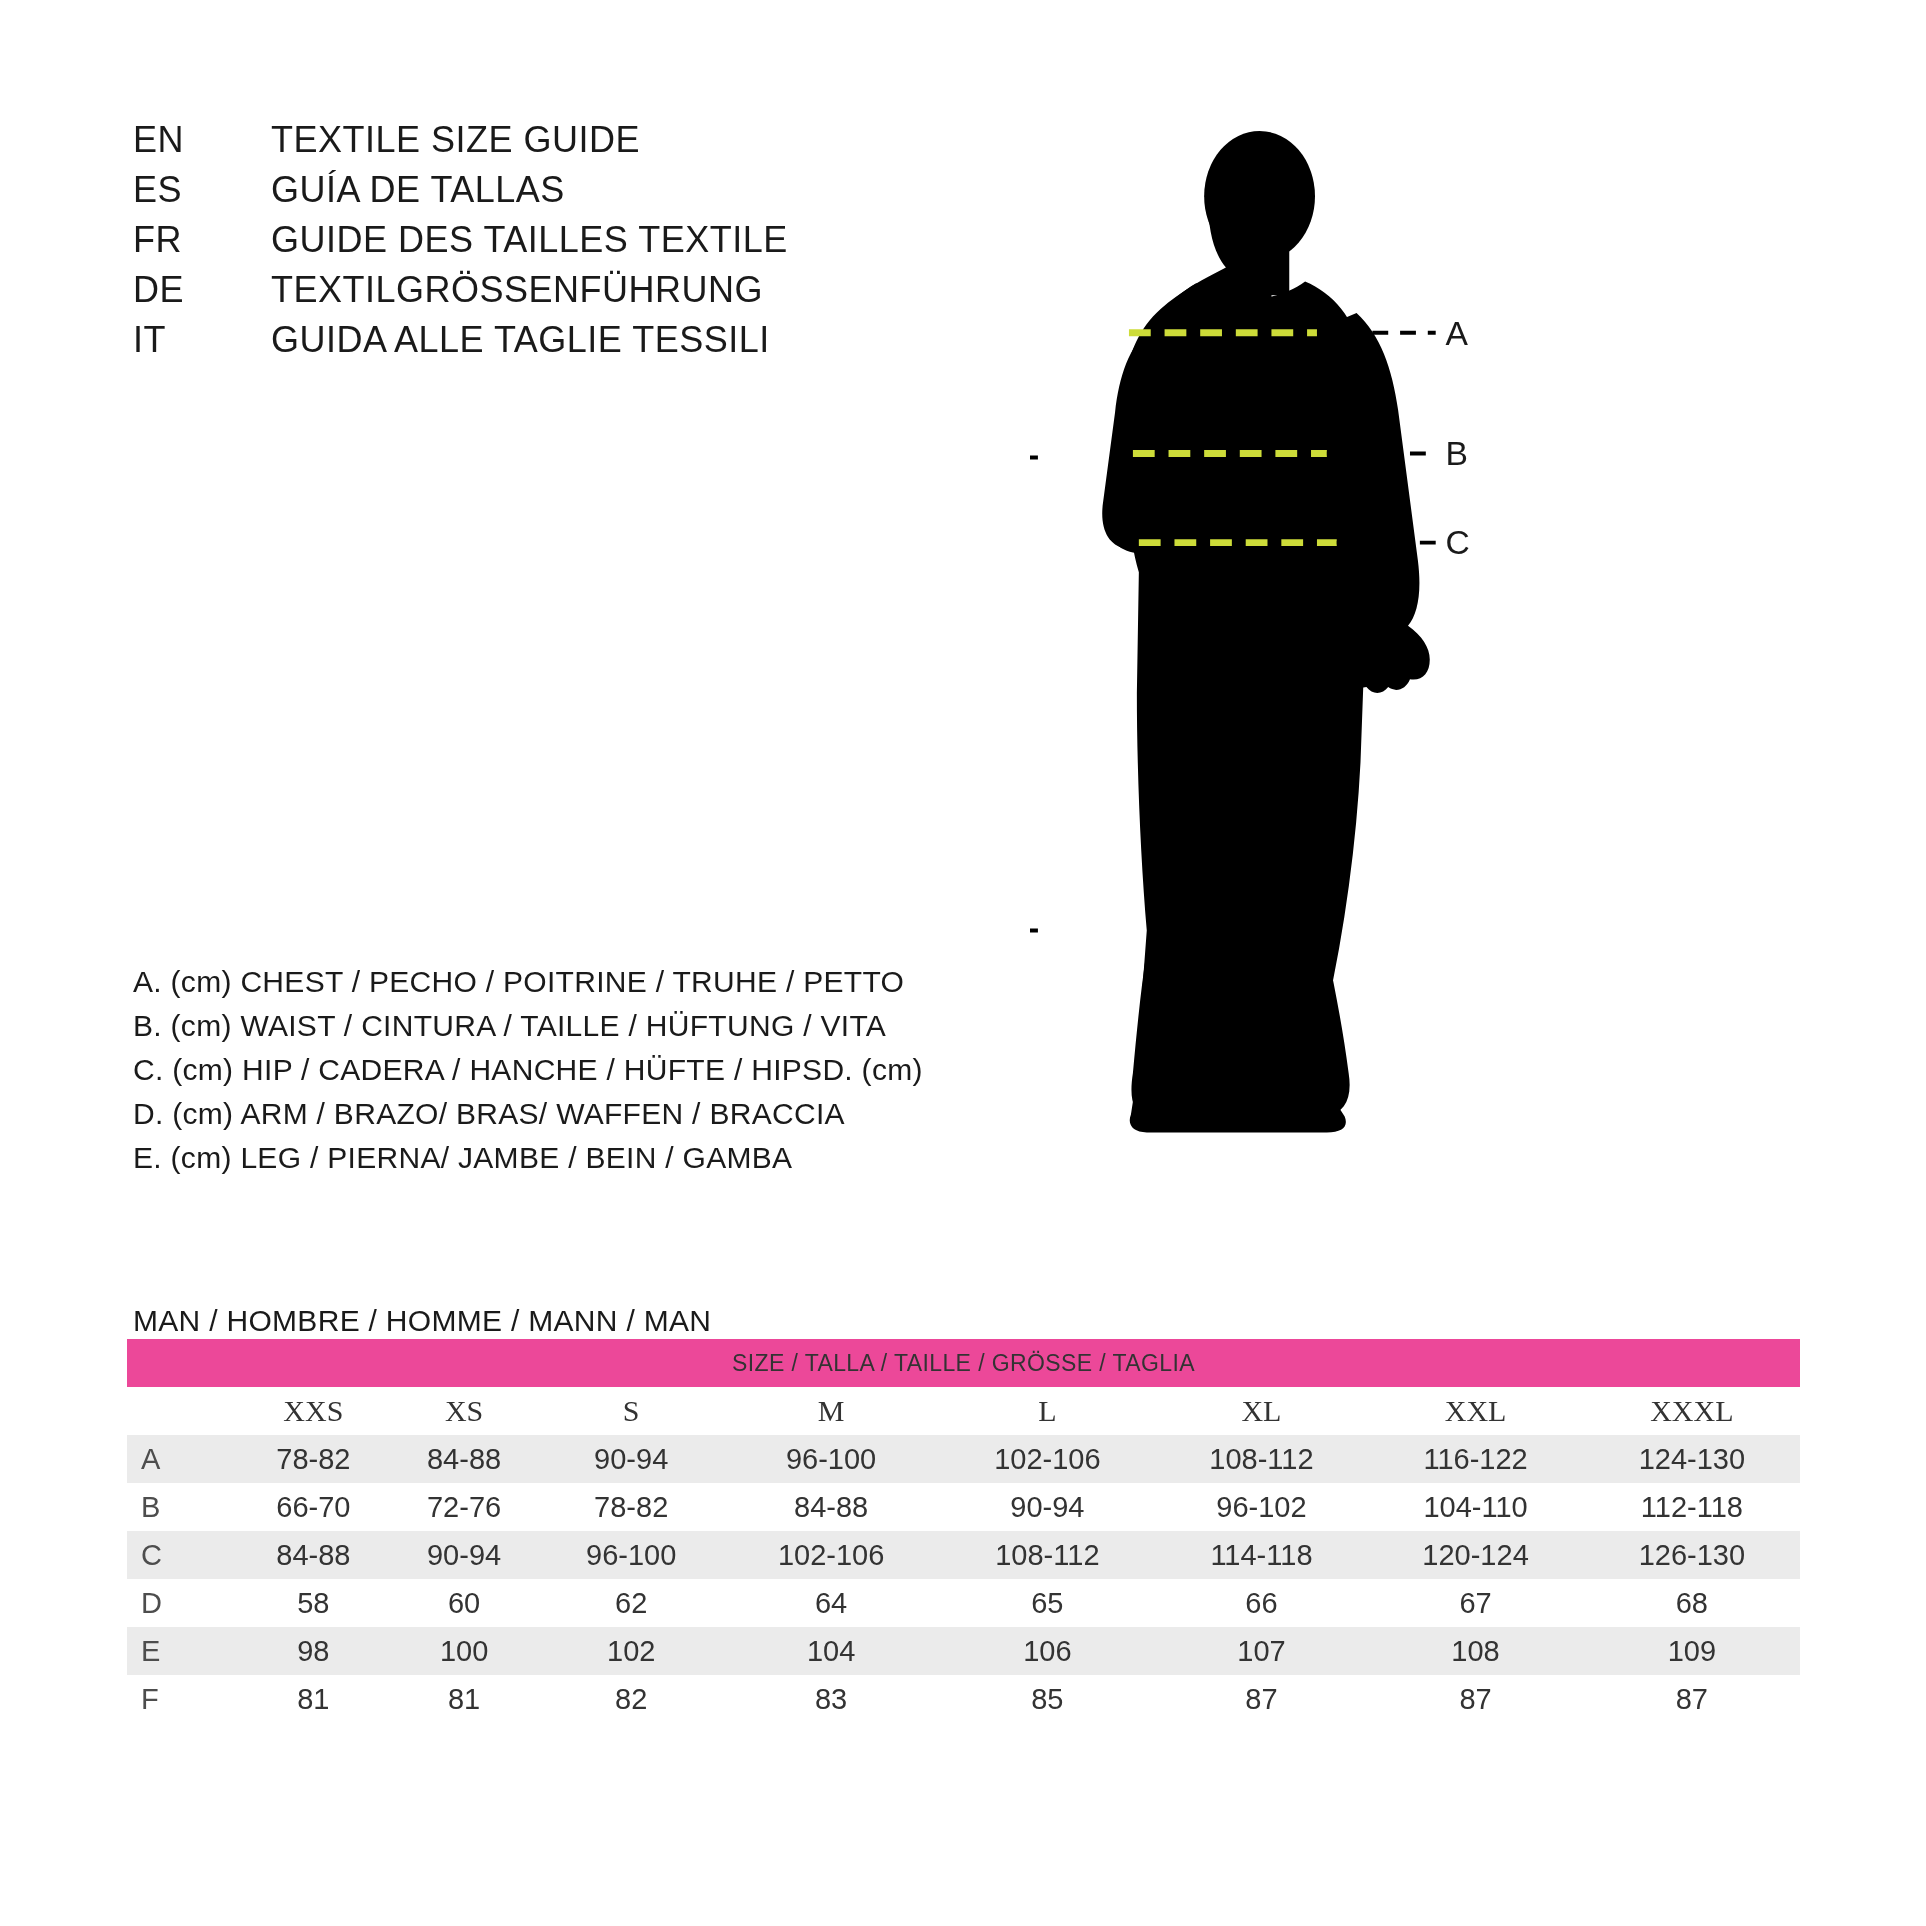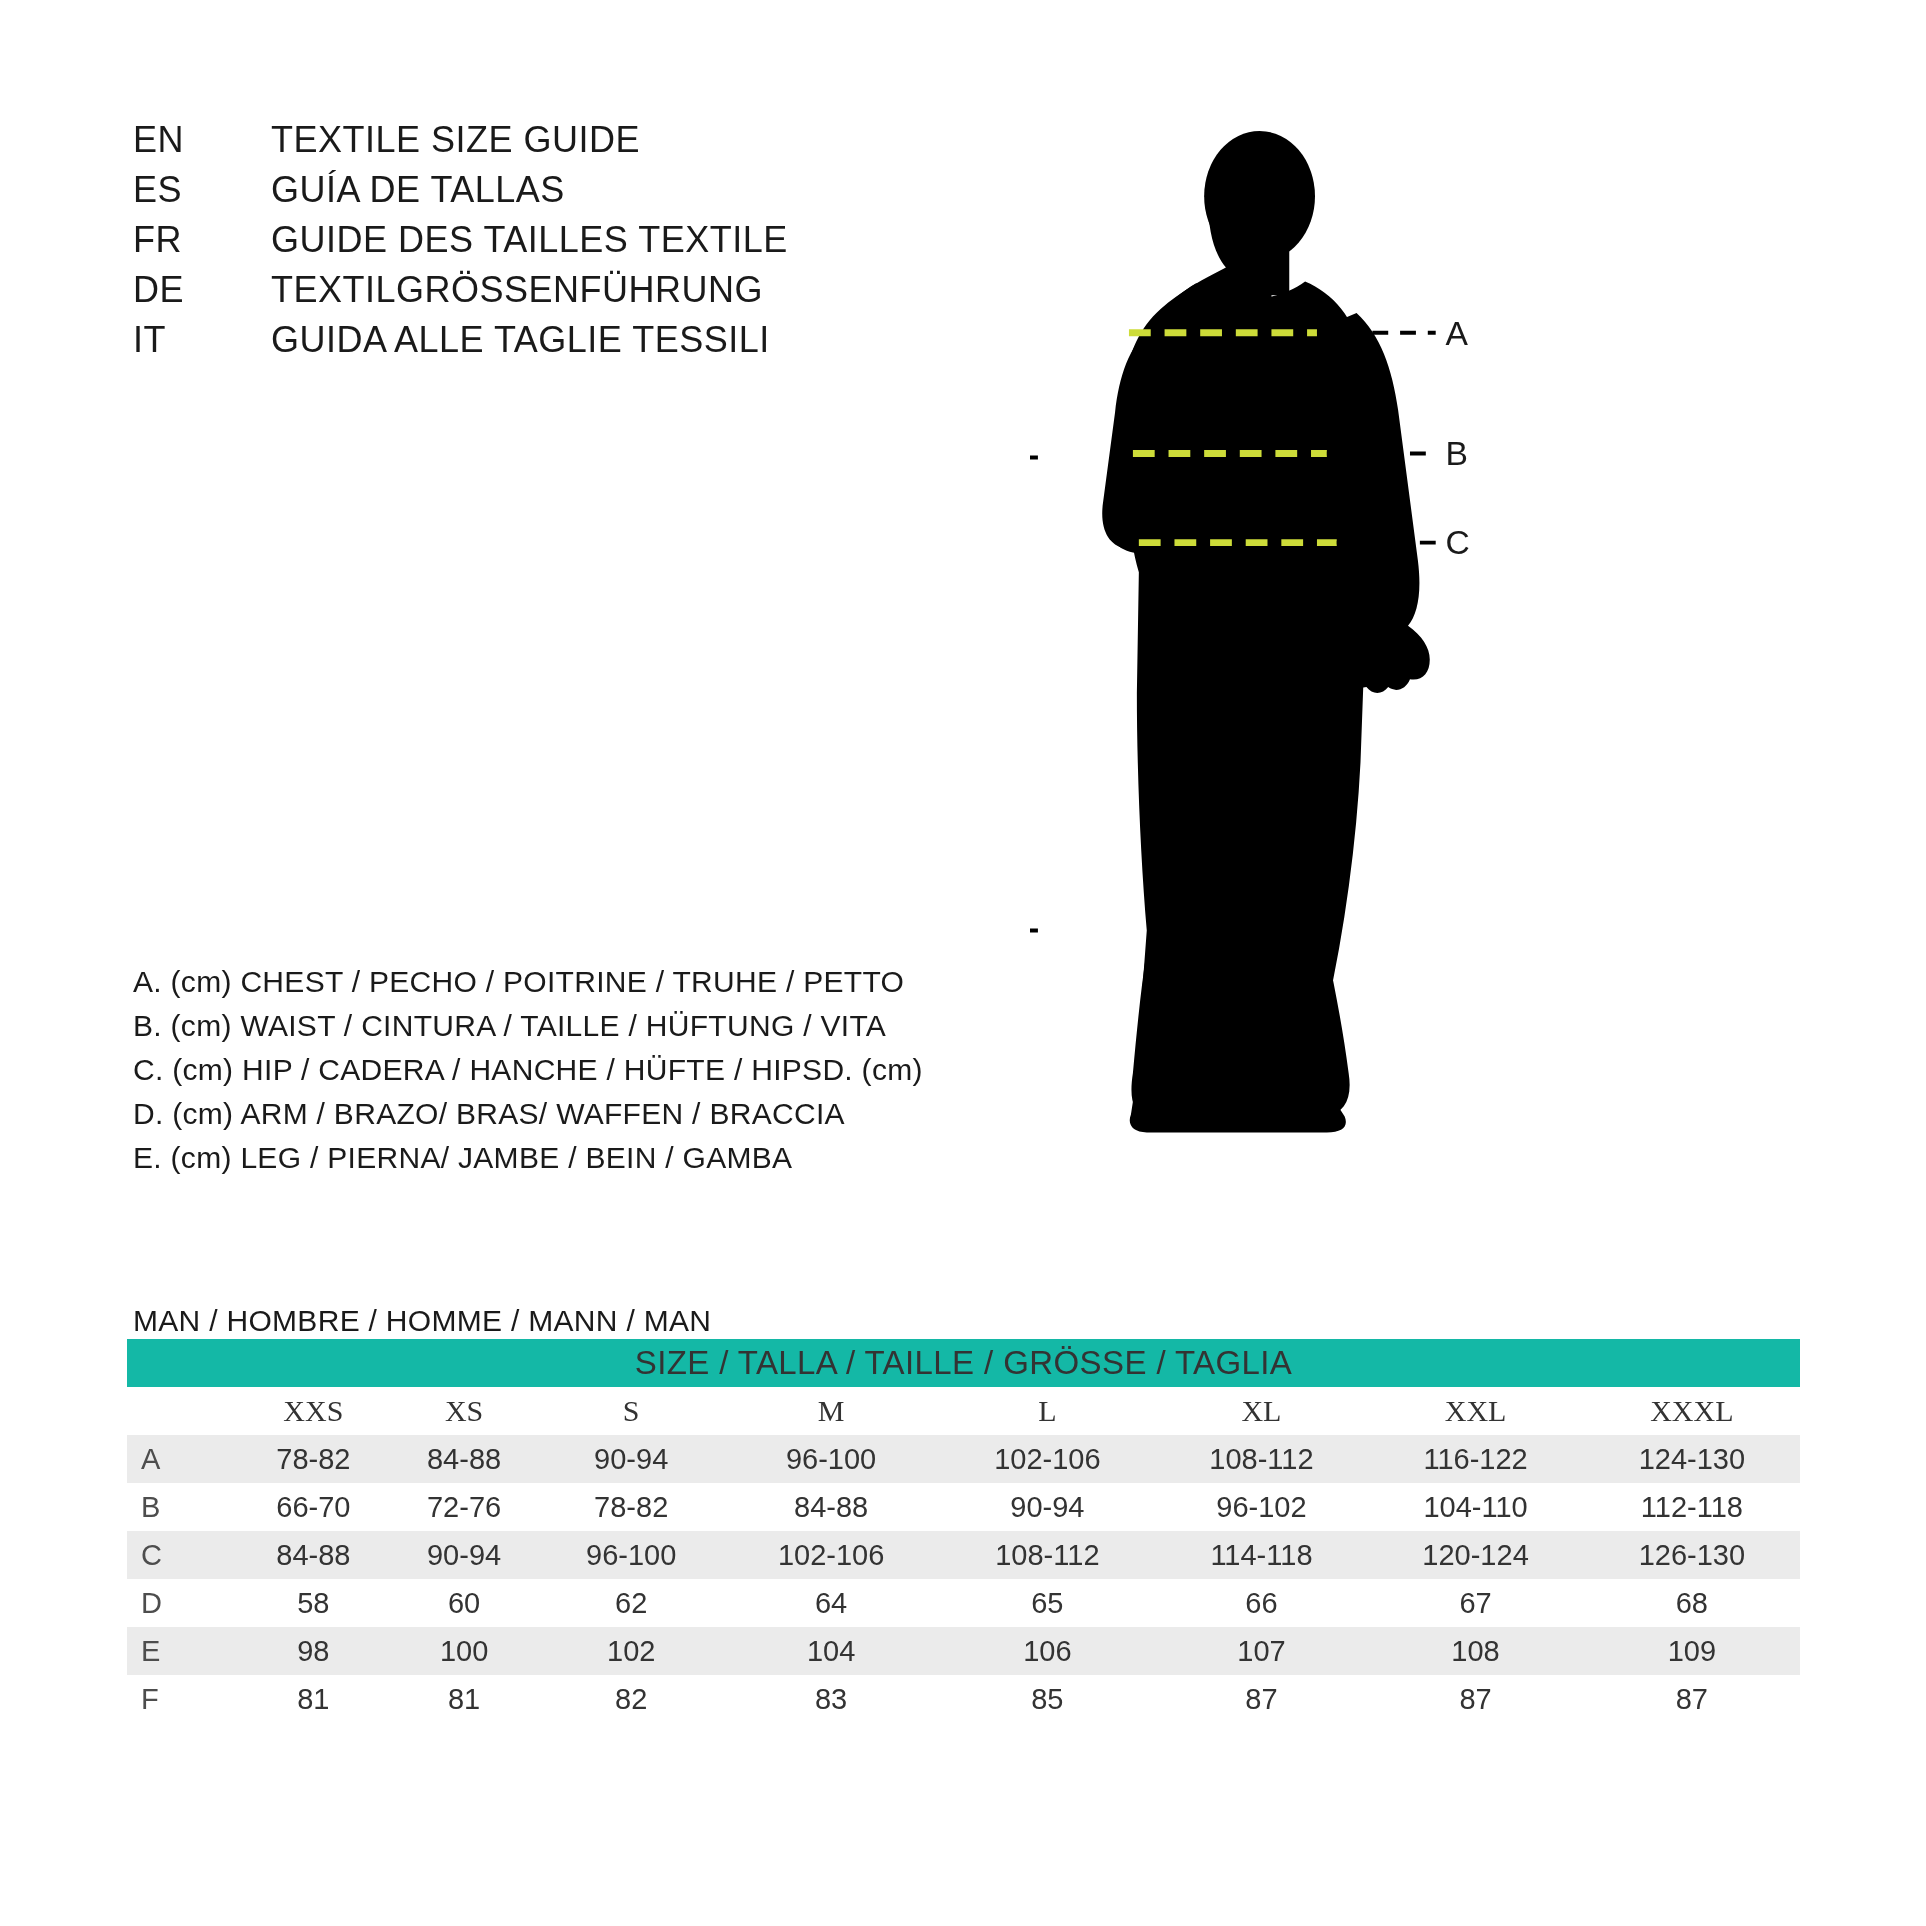--- a/index.html
+++ b/index.html
@@ -89,25 +89,25 @@
     font-weight: normal;
     color: #333333;
   }
   #size-table .rowlabel {
     text-align: left;
     padding-left: 14px;
     width: 97px;
     color: #4d4d4d;
   }
   tr.head-band td {
-    background: #14b8a6;
+    background: #ec4899;
     text-align: left;
     padding-left: 14px;
     height: 53px;
-    font-size: 33px;
+    font-size: 23px;
     color: #333333;
     letter-spacing: 0.4px;
   }
   tr.size-head td {
     background: #ffffff;
     height: 53px;
     font-size: 30px;
     font-family: Liberation Serif, serif;
   }
   tr.zebra td {

